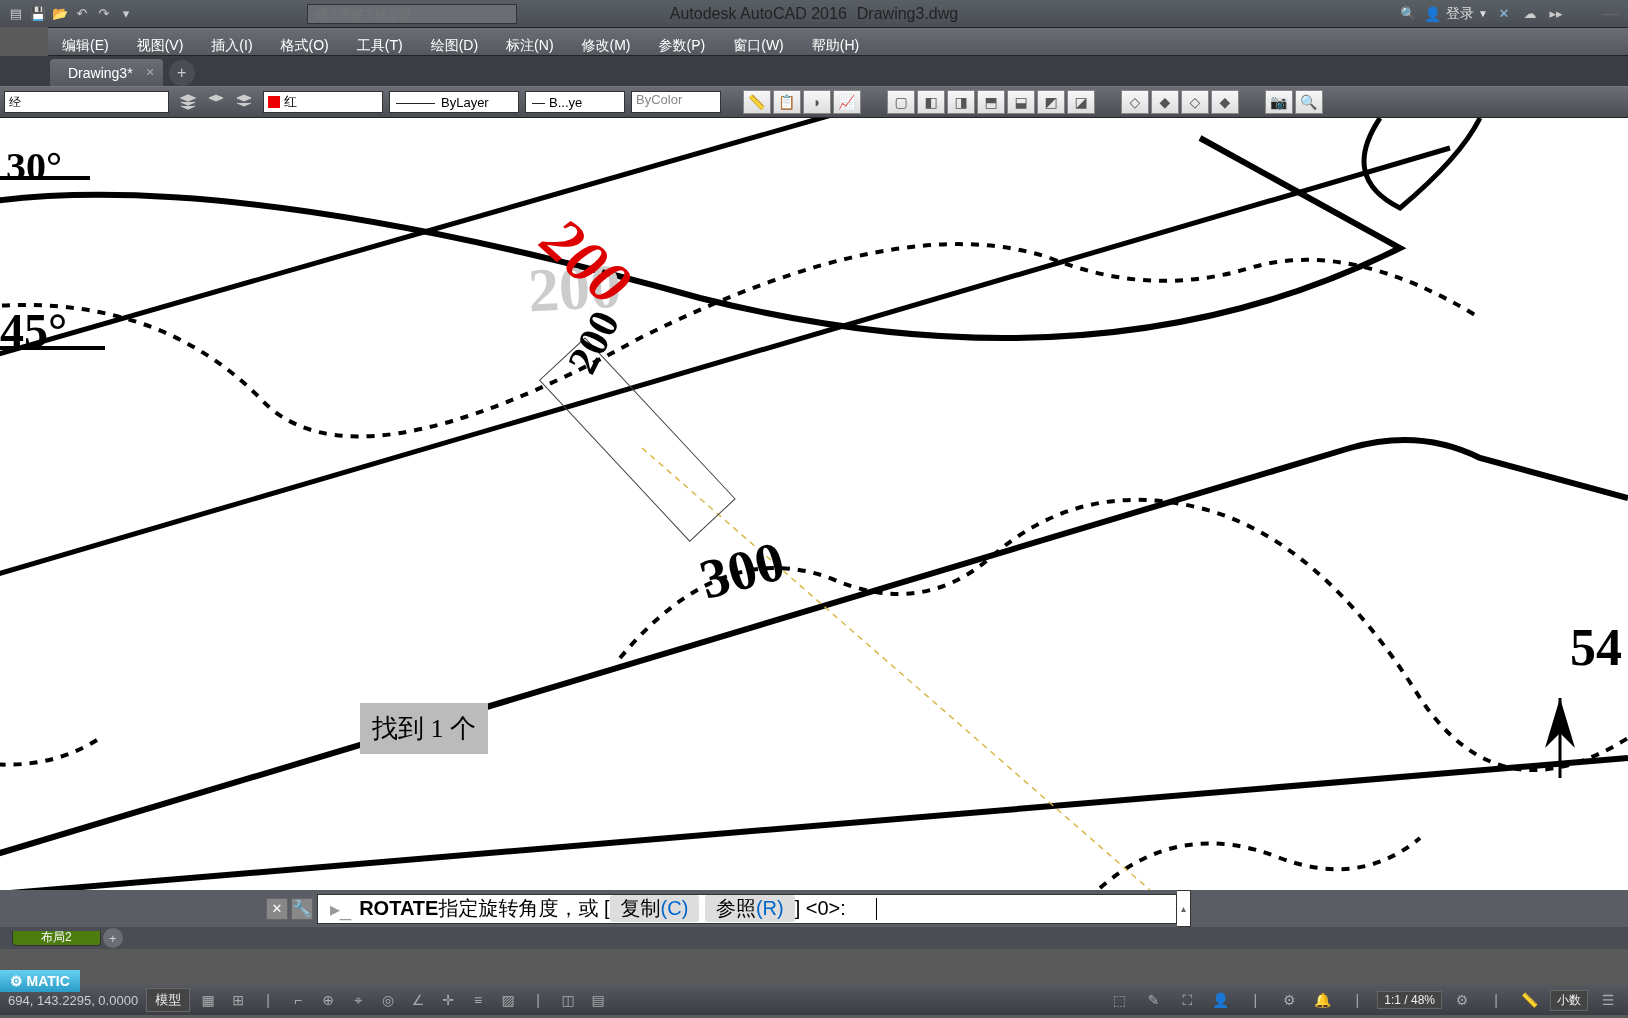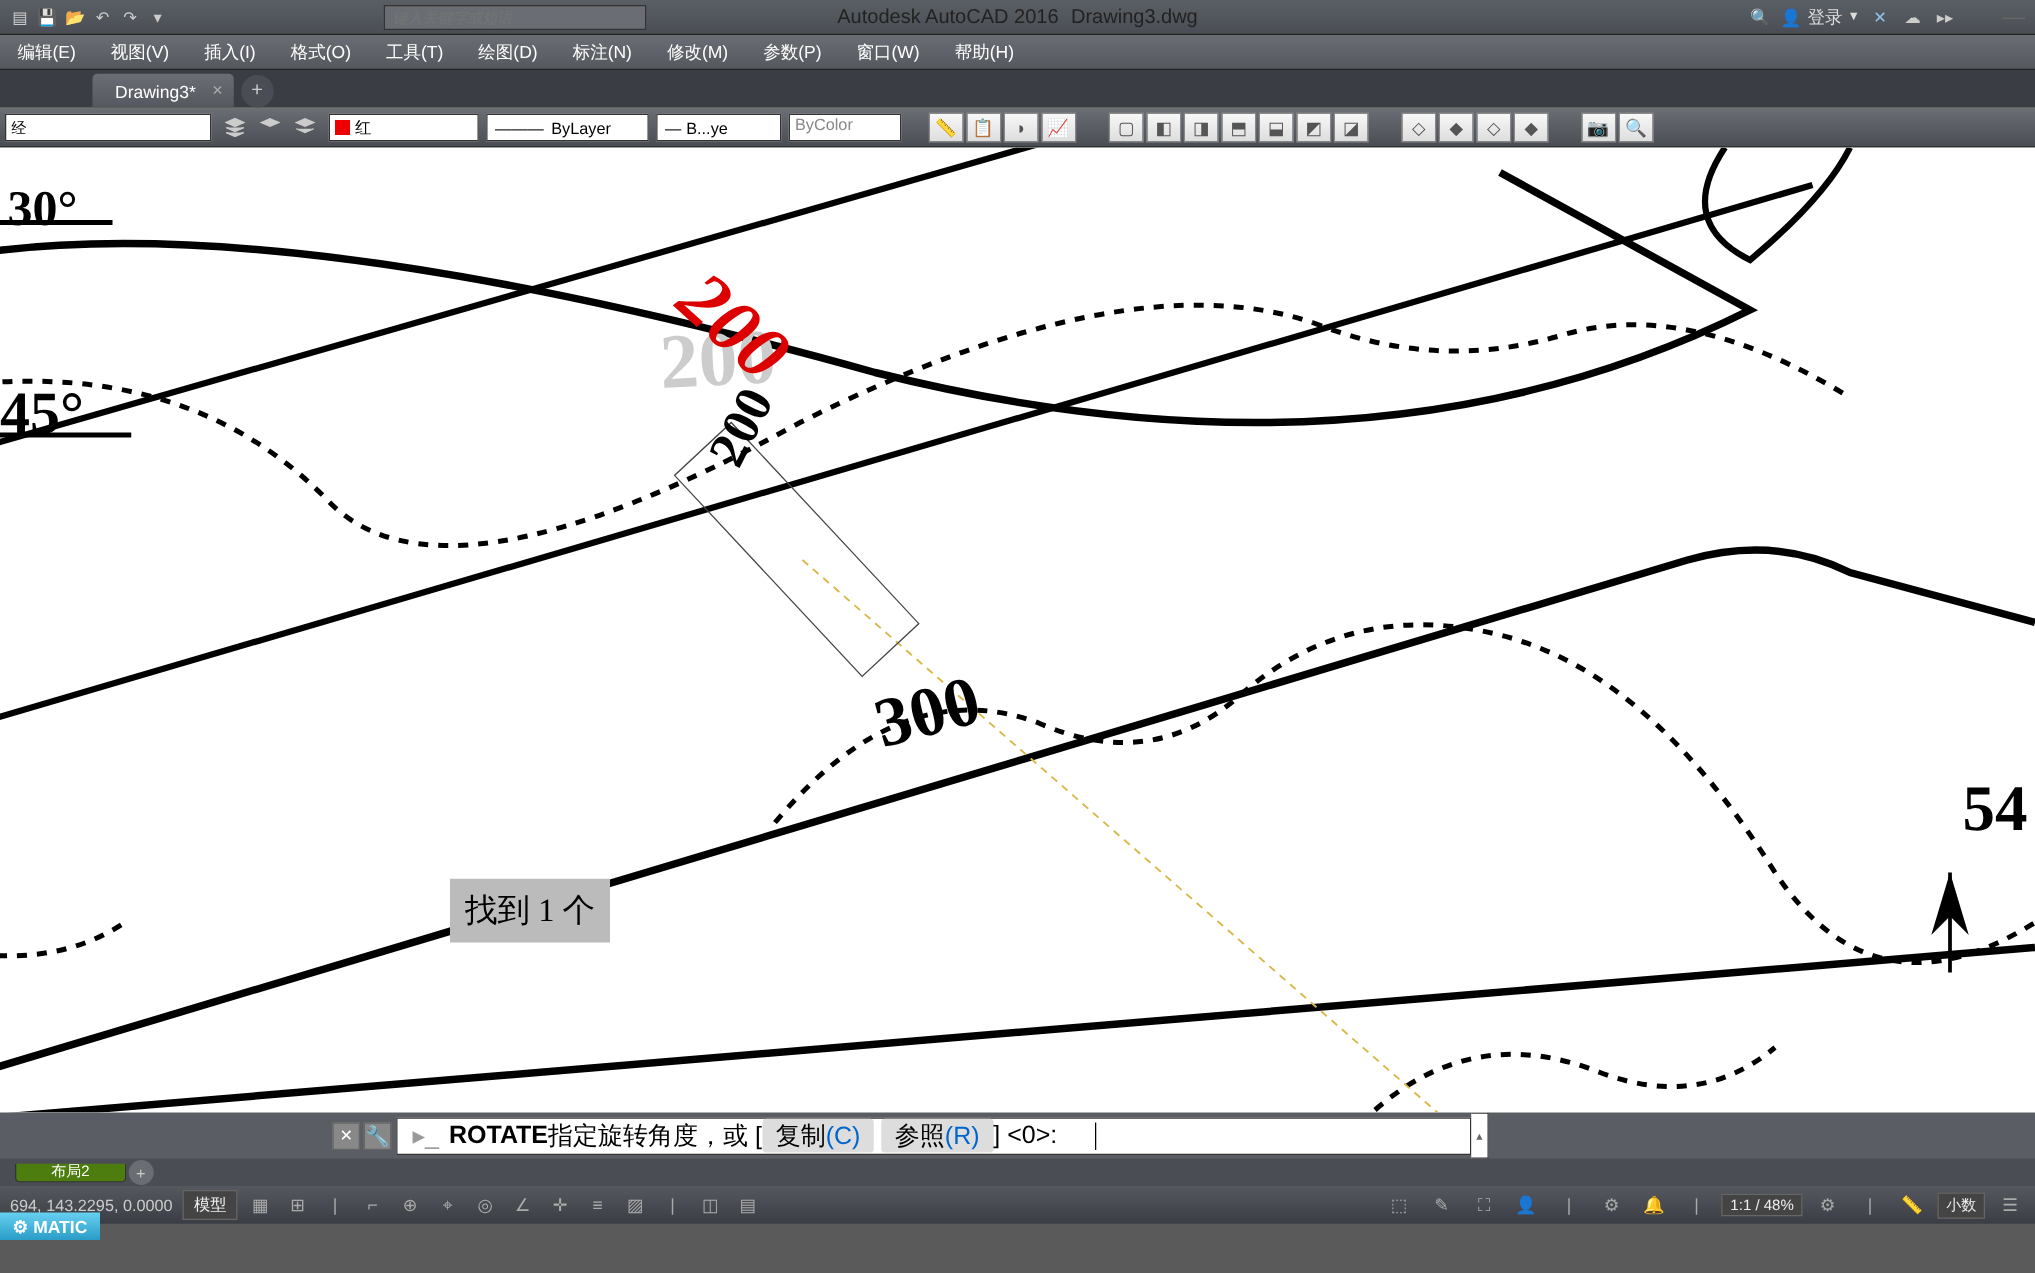--- a/index.html
+++ b/index.html
@@ -11,25 +11,25 @@
 .qat-btn { width: 20px; height: 20px; display: flex; align-items: center; justify-content: center; color: #ccc; font-size: 13px; cursor: pointer; }
 .title-center { display:flex; align-items:center; gap:10px; position: absolute; left: 50%; transform: translateX(-50%); }
 .title-txt { color: #222; font-size: 16px; font-weight: 500; }
 .search-box { width: 210px; height: 20px; background: #6a6e74; border: 1px solid #333; color: #aaa; font-size: 12px; font-style: italic; padding: 0 6px; margin-left: 165px; }
 .title-right { margin-left: auto; display: flex; align-items: center; gap: 6px; padding-right: 8px; }
 .login-btn { color: #ddd; font-size: 14px; display: flex; align-items: center; gap: 4px; cursor: pointer; }
 .win-btns { margin-left: 30px; display: flex; gap: 18px; }
 .win-btn { color: #666; font-size: 18px; cursor: pointer; }
 
 
-.menu-bar { height: 29px; background: linear-gradient(#6a6e74,#55595f); display: flex; align-items: center; border-top: 1px solid #222; border-bottom: 1px solid #222; }
+.menu-bar { height: 29px; background: linear-gradient(#6a6e74,#55595f); display: flex; align-items: flex-end; border-top: 1px solid #222; border-bottom: 1px solid #222; margin-left: 48px; }
 .menu-item { padding: 0 14px; color: #fff; font-size: 14px; display: flex; align-items: center; cursor: pointer; }
 
 
-.doc-tabs { height: 30px; background: #3a3e44; display: flex; align-items: flex-end; padding-left: 74px; }
+.doc-tabs { height: 30px; background: #3a3e44; display: flex; align-items: flex-end; padding-left: 50px; }
 .doc-tab { height: 27px; background: linear-gradient(#6a6e74,#55595f); padding: 0 30px 0 18px; border-radius: 4px 4px 0 0; color: #fff; font-size: 14px; display: flex; align-items: center; position: relative; cursor: pointer; }
 .doc-tab .close { position: absolute; right: 8px; color: #aaa; font-size: 11px; }
 .tab-plus { width: 26px; height: 26px; background: #4a4e54; border-radius: 50%; color: #ccc; display: flex; align-items: center; justify-content: center; margin-left: 6px; cursor: pointer; font-size: 16px; }
 
 
 .toolbar-row { height: 32px; background: linear-gradient(#6a6e74,#4a4e54); display: flex; align-items: center; gap: 6px; padding: 0 4px; border-top: 1px solid #777; border-bottom: 1px solid #222; }
 .layer-combo { width: 165px; height: 22px; background: #fff; border: 1px solid #333; font-size: 12px; padding: 0 4px; }
 .tb-btn { width: 26px; height: 22px; display: flex; align-items: center; justify-content: center; cursor: pointer; color: #ddd; }
 .color-combo { width: 120px; height: 22px; background: #fff; border: 1px solid #333; font-size: 13px; padding: 0 4px; display: flex; align-items: center; gap: 4px; }
 .color-sw { width: 12px; height: 12px; background: #e00; }
@@ -53,21 +53,21 @@
 .cmd-opt { background: #ddd; border-radius: 3px; padding: 0 11px; }
 .cmd-blue { color: #0066cc; }
 .cmd-caret { width: 14px; align-self: stretch; display: flex; align-items: center; justify-content: center; background:#fff; border:1px solid #333; border-left:none; color:#666; font-size:10px; }
 
 
 .layout-tabs { height: 22px; background: #4a4e54; display: flex; align-items: center; padding-left: 6px; gap: 2px; }
 .layout-tab { height: 15px; padding: 0 28px; background: #4d7c0f; color: #fff; font-size: 12px; display: flex; align-items: center; cursor: pointer; border-radius: 0 0 4px 4px; border: 1px solid #333; border-top: none; }
 .layout-plus { width: 20px; height: 20px; background: #6a6e74; color: #ccc; display: flex; align-items: center; justify-content: center; cursor: pointer; border-radius: 50%; font-size: 13px; }
 
 
-.status-bar { height: 30px; background: linear-gradient(#55595f,#3a3e44); display: flex; align-items: center; color: #ccc; font-size: 13px; }
+.status-bar { height: 30px; background: linear-gradient(#55595f,#3a3e44); display: flex; align-items: center; color: #ccc; font-size: 13px; margin-top: 36px; }
 .matic { position: absolute; left: 0; bottom: 26px; background: linear-gradient(#66d0f0,#2a9cc8); color: #fff; font-size: 14px; font-weight: bold; padding: 3px 10px; display:flex; align-items:center; gap:4px; }
 .coords { padding: 0 8px; font-size: 13px; color: #ccc; }
 .model-btn { padding: 2px 8px; background: #444; border: 1px solid #666; cursor: pointer; color: #eee; }
 .sb-icons { display: flex; gap: 2px; margin-left: 4px; }
 .sb-icon { width: 28px; height: 24px; display: flex; align-items: center; justify-content: center; cursor: pointer; color: #aaa; font-size: 14px; }
 .sb-right { margin-left: auto; display: flex; align-items: center; gap: 6px; padding-right: 6px; }
 .zoom-combo { background: #444; border: 1px solid #666; padding: 1px 6px; color: #eee; font-size: 12px; }
 
 svg.icon { width: 16px; height: 16px; }
 </style>

